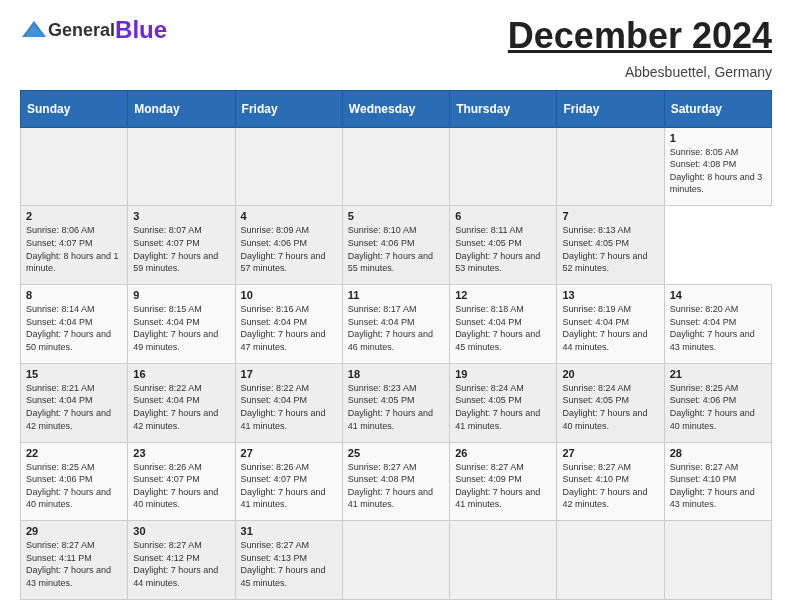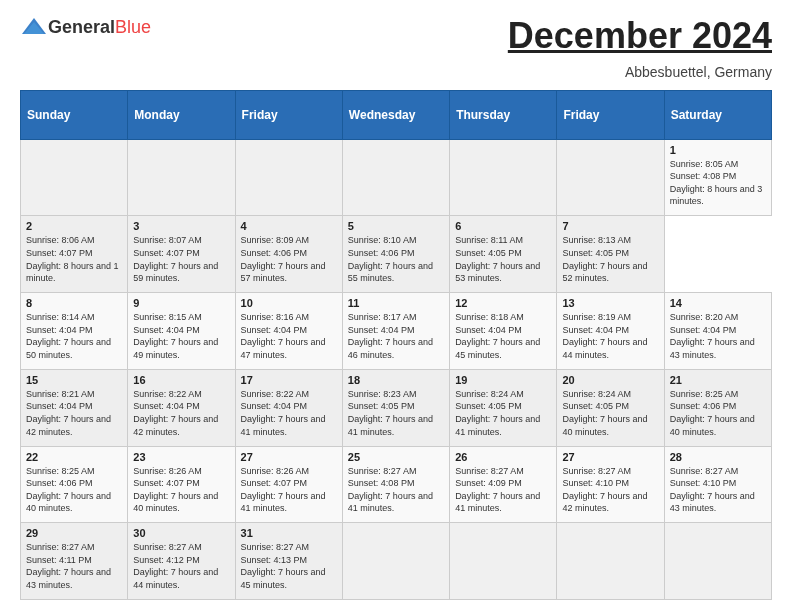--- a/index.html
+++ b/index.html
@@ -54,21 +54,21 @@
     .calendar-table {
       width: 100%;
       border-collapse: collapse;
       flex: 1;
     }
     .calendar-table th {
       background-color: #2a6db5;
       color: #fff;
       font-size: 12px;
       font-weight: bold;
-      padding: 17px 6px;
+      padding: 11px 6px;
       text-align: left;
       border: 1px solid #1a5a9a;
     }
     .calendar-table td {
       border: 1px solid #ccc;
       vertical-align: top;
       padding: 4px 5px;
       font-size: 9px;
       color: #333;
       background: #fff;
@@ -100,21 +100,21 @@
 
 <div class="page">
   <div class="header">
     <div class="logo-area">
       <div class="logo">
         <svg class="logo-icon" viewBox="0 0 28 22" xmlns="http://www.w3.org/2000/svg">
           <polygon points="14,2 26,18 2,18" fill="#1a6bbf" opacity="0.85"></polygon>
           <polygon points="14,6 24,18 4,18" fill="#4a9fe0" opacity="0.6"></polygon>
         </svg>
         <span style="font-size:18px;font-weight:bold;color:#333;">General</span>
-          <span style="font-size:18px;font-weight:normal;color:#ef4444;">Blue</span>
+          <span style="font-size:24px;font-weight:bold;color:#6d28d9;">Blue</span>
       </div>
     </div>
     <div class="title-area">
       <div class="month-title">December 2024</div>
       <div class="location-title">Abbesbuettel, Germany</div>
     </div>
   </div>
 
   <table class="calendar-table">
     <thead>

